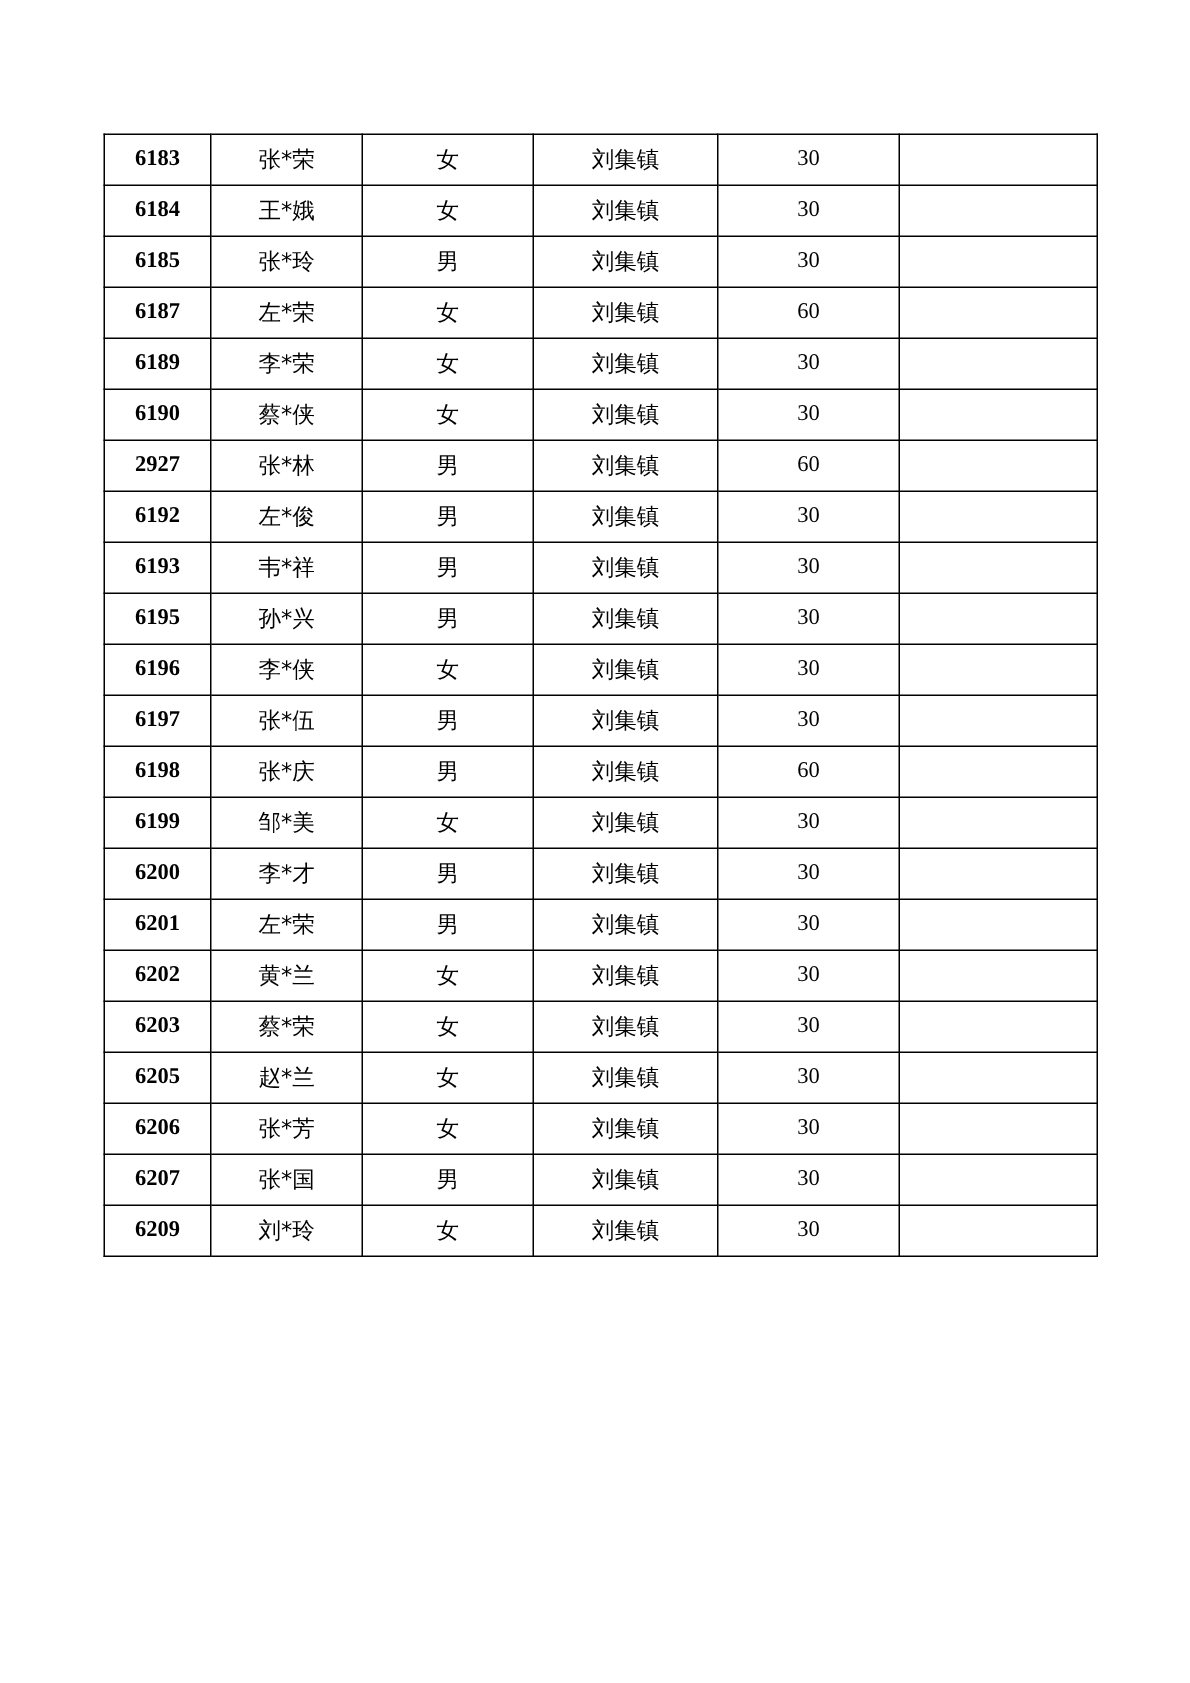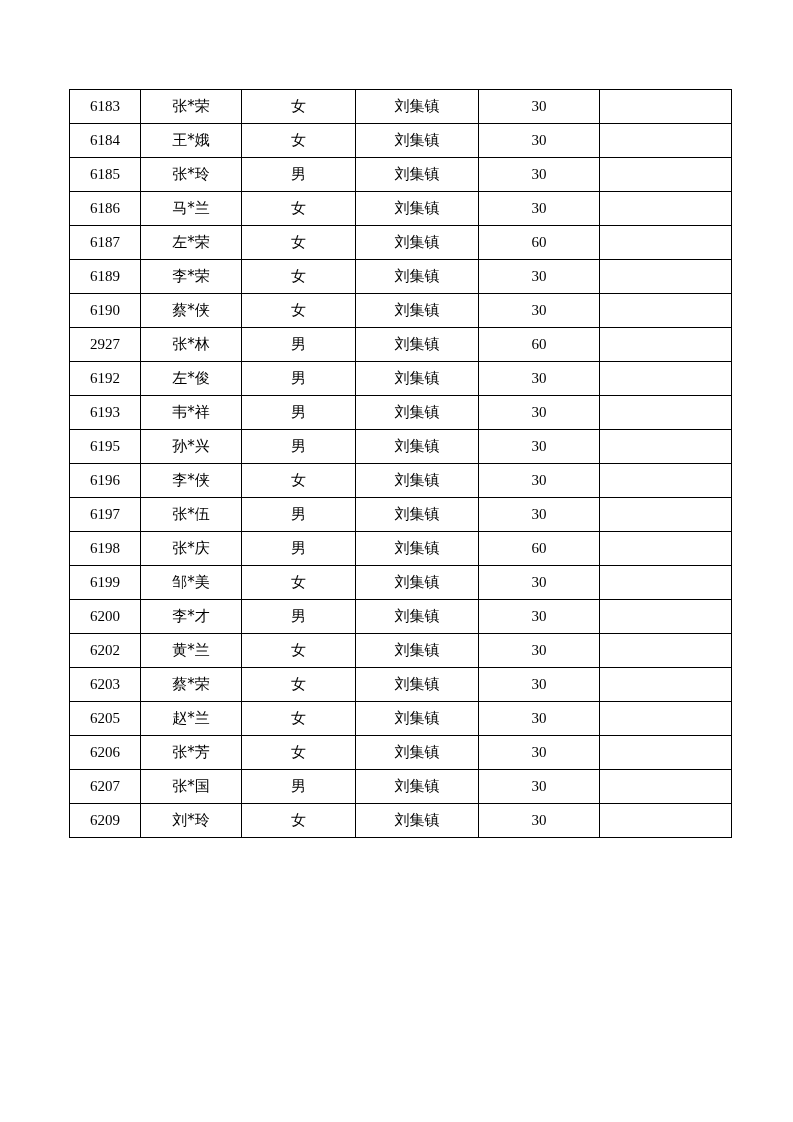--- a/index.html
+++ b/index.html
@@ -37,21 +37,21 @@
   table.roster td {
     border: 1px solid #000000;
     height: 33px;
     padding: 0;
     text-align: center;
     vertical-align: middle;
     font-size: 15px;
     line-height: 33px;
     white-space: nowrap;
   }
-  td.c-id    { width: 70px; }
+  td.c-id    { width: 70px; font-weight: bold; }
   td.c-name  { width: 100px; }
   td.c-sex   { width: 113px; }
   td.c-town  { width: 122px; }
   td.c-amt   { width: 120px; }
   td.c-blank { width: 131px; }
   .cjk {
     font-family: "DejaVu Sans", "Liberation Sans", sans-serif;
     font-size: 15px;
   }
   .num {
@@ -84,28 +84,20 @@
           </tr>
           <tr>
             <td class="c-id num">6185</td>
             <td class="c-name cjk">张*玲</td>
             <td class="c-sex cjk">男</td>
             <td class="c-town cjk">刘集镇</td>
             <td class="c-amt num">30</td>
             <td class="c-blank"></td>
           </tr>
           <tr>
-            <td class="c-id num">6186</td>
-            <td class="c-name cjk">马*兰</td>
-            <td class="c-sex cjk">女</td>
-            <td class="c-town cjk">刘集镇</td>
-            <td class="c-amt num">30</td>
-            <td class="c-blank"></td>
-          </tr>
-          <tr>
             <td class="c-id num">6187</td>
             <td class="c-name cjk">左*荣</td>
             <td class="c-sex cjk">女</td>
             <td class="c-town cjk">刘集镇</td>
             <td class="c-amt num">60</td>
             <td class="c-blank"></td>
           </tr>
           <tr>
             <td class="c-id num">6189</td>
             <td class="c-name cjk">李*荣</td>
@@ -182,20 +174,28 @@
             <td class="c-id num">6199</td>
             <td class="c-name cjk">邹*美</td>
             <td class="c-sex cjk">女</td>
             <td class="c-town cjk">刘集镇</td>
             <td class="c-amt num">30</td>
             <td class="c-blank"></td>
           </tr>
           <tr>
             <td class="c-id num">6200</td>
             <td class="c-name cjk">李*才</td>
+            <td class="c-sex cjk">男</td>
+            <td class="c-town cjk">刘集镇</td>
+            <td class="c-amt num">30</td>
+            <td class="c-blank"></td>
+          </tr>
+          <tr>
+            <td class="c-id num">6201</td>
+            <td class="c-name cjk">左*荣</td>
             <td class="c-sex cjk">男</td>
             <td class="c-town cjk">刘集镇</td>
             <td class="c-amt num">30</td>
             <td class="c-blank"></td>
           </tr>
           <tr>
             <td class="c-id num">6202</td>
             <td class="c-name cjk">黄*兰</td>
             <td class="c-sex cjk">女</td>
             <td class="c-town cjk">刘集镇</td>

